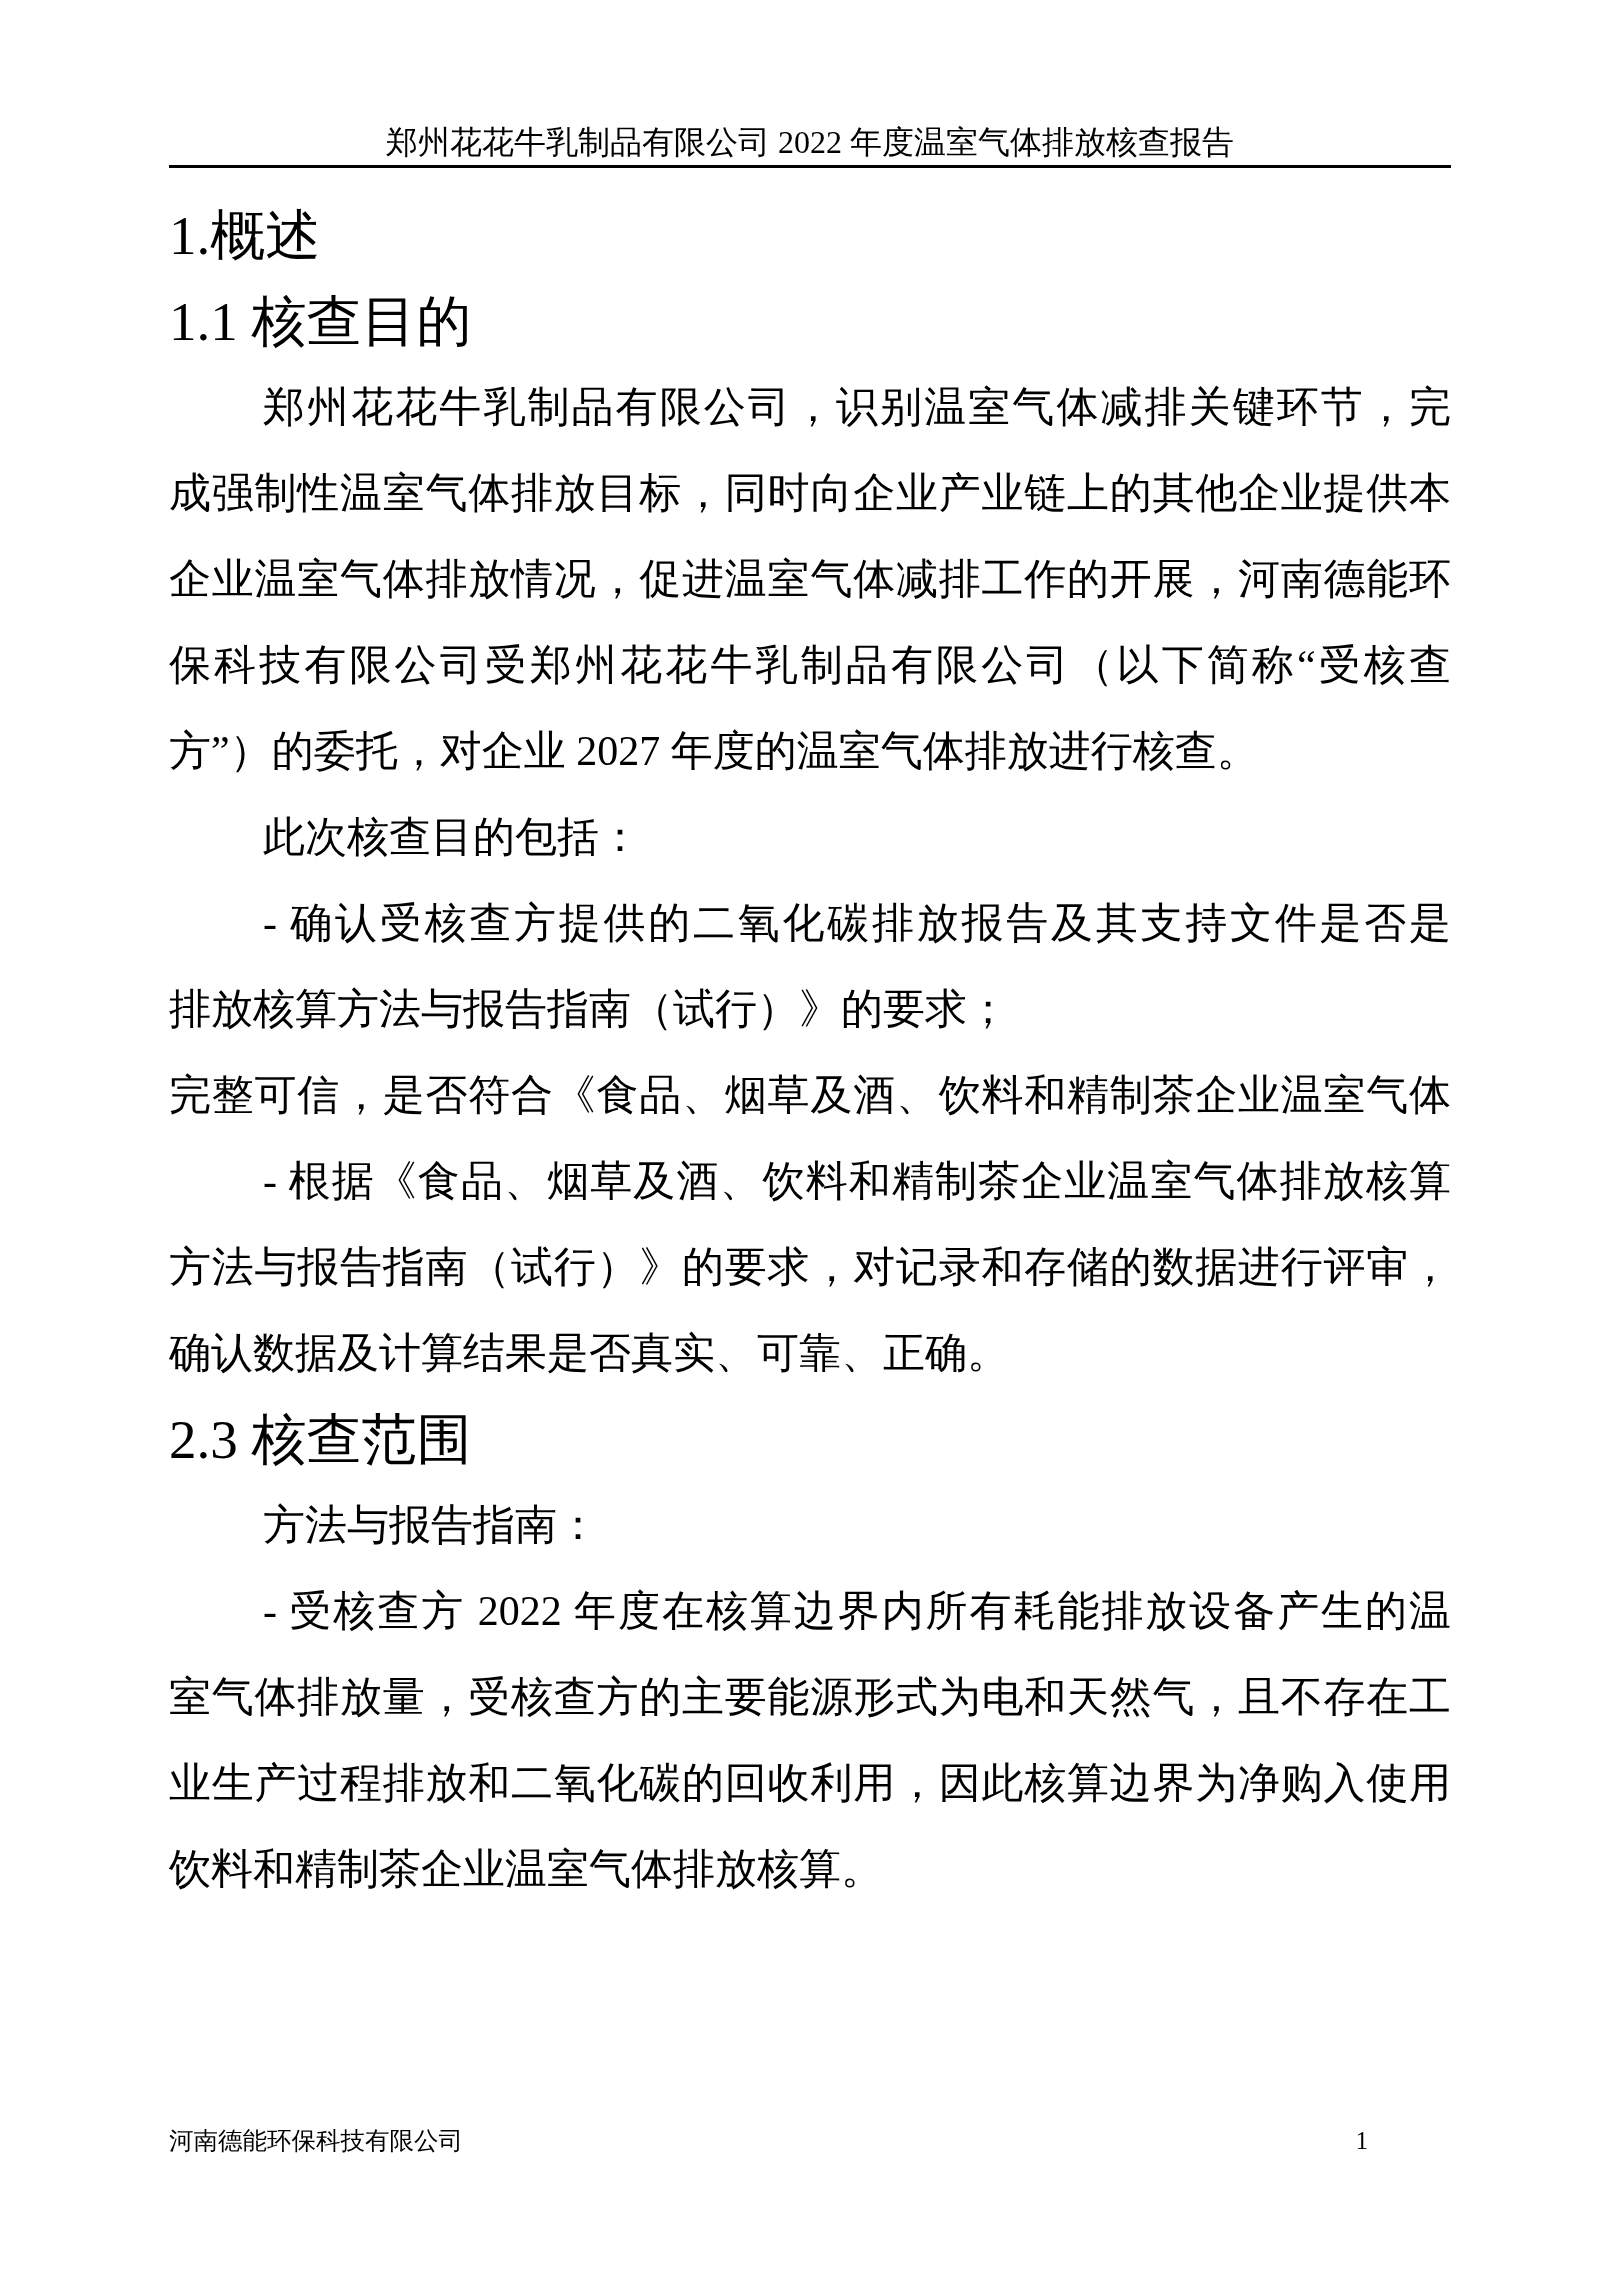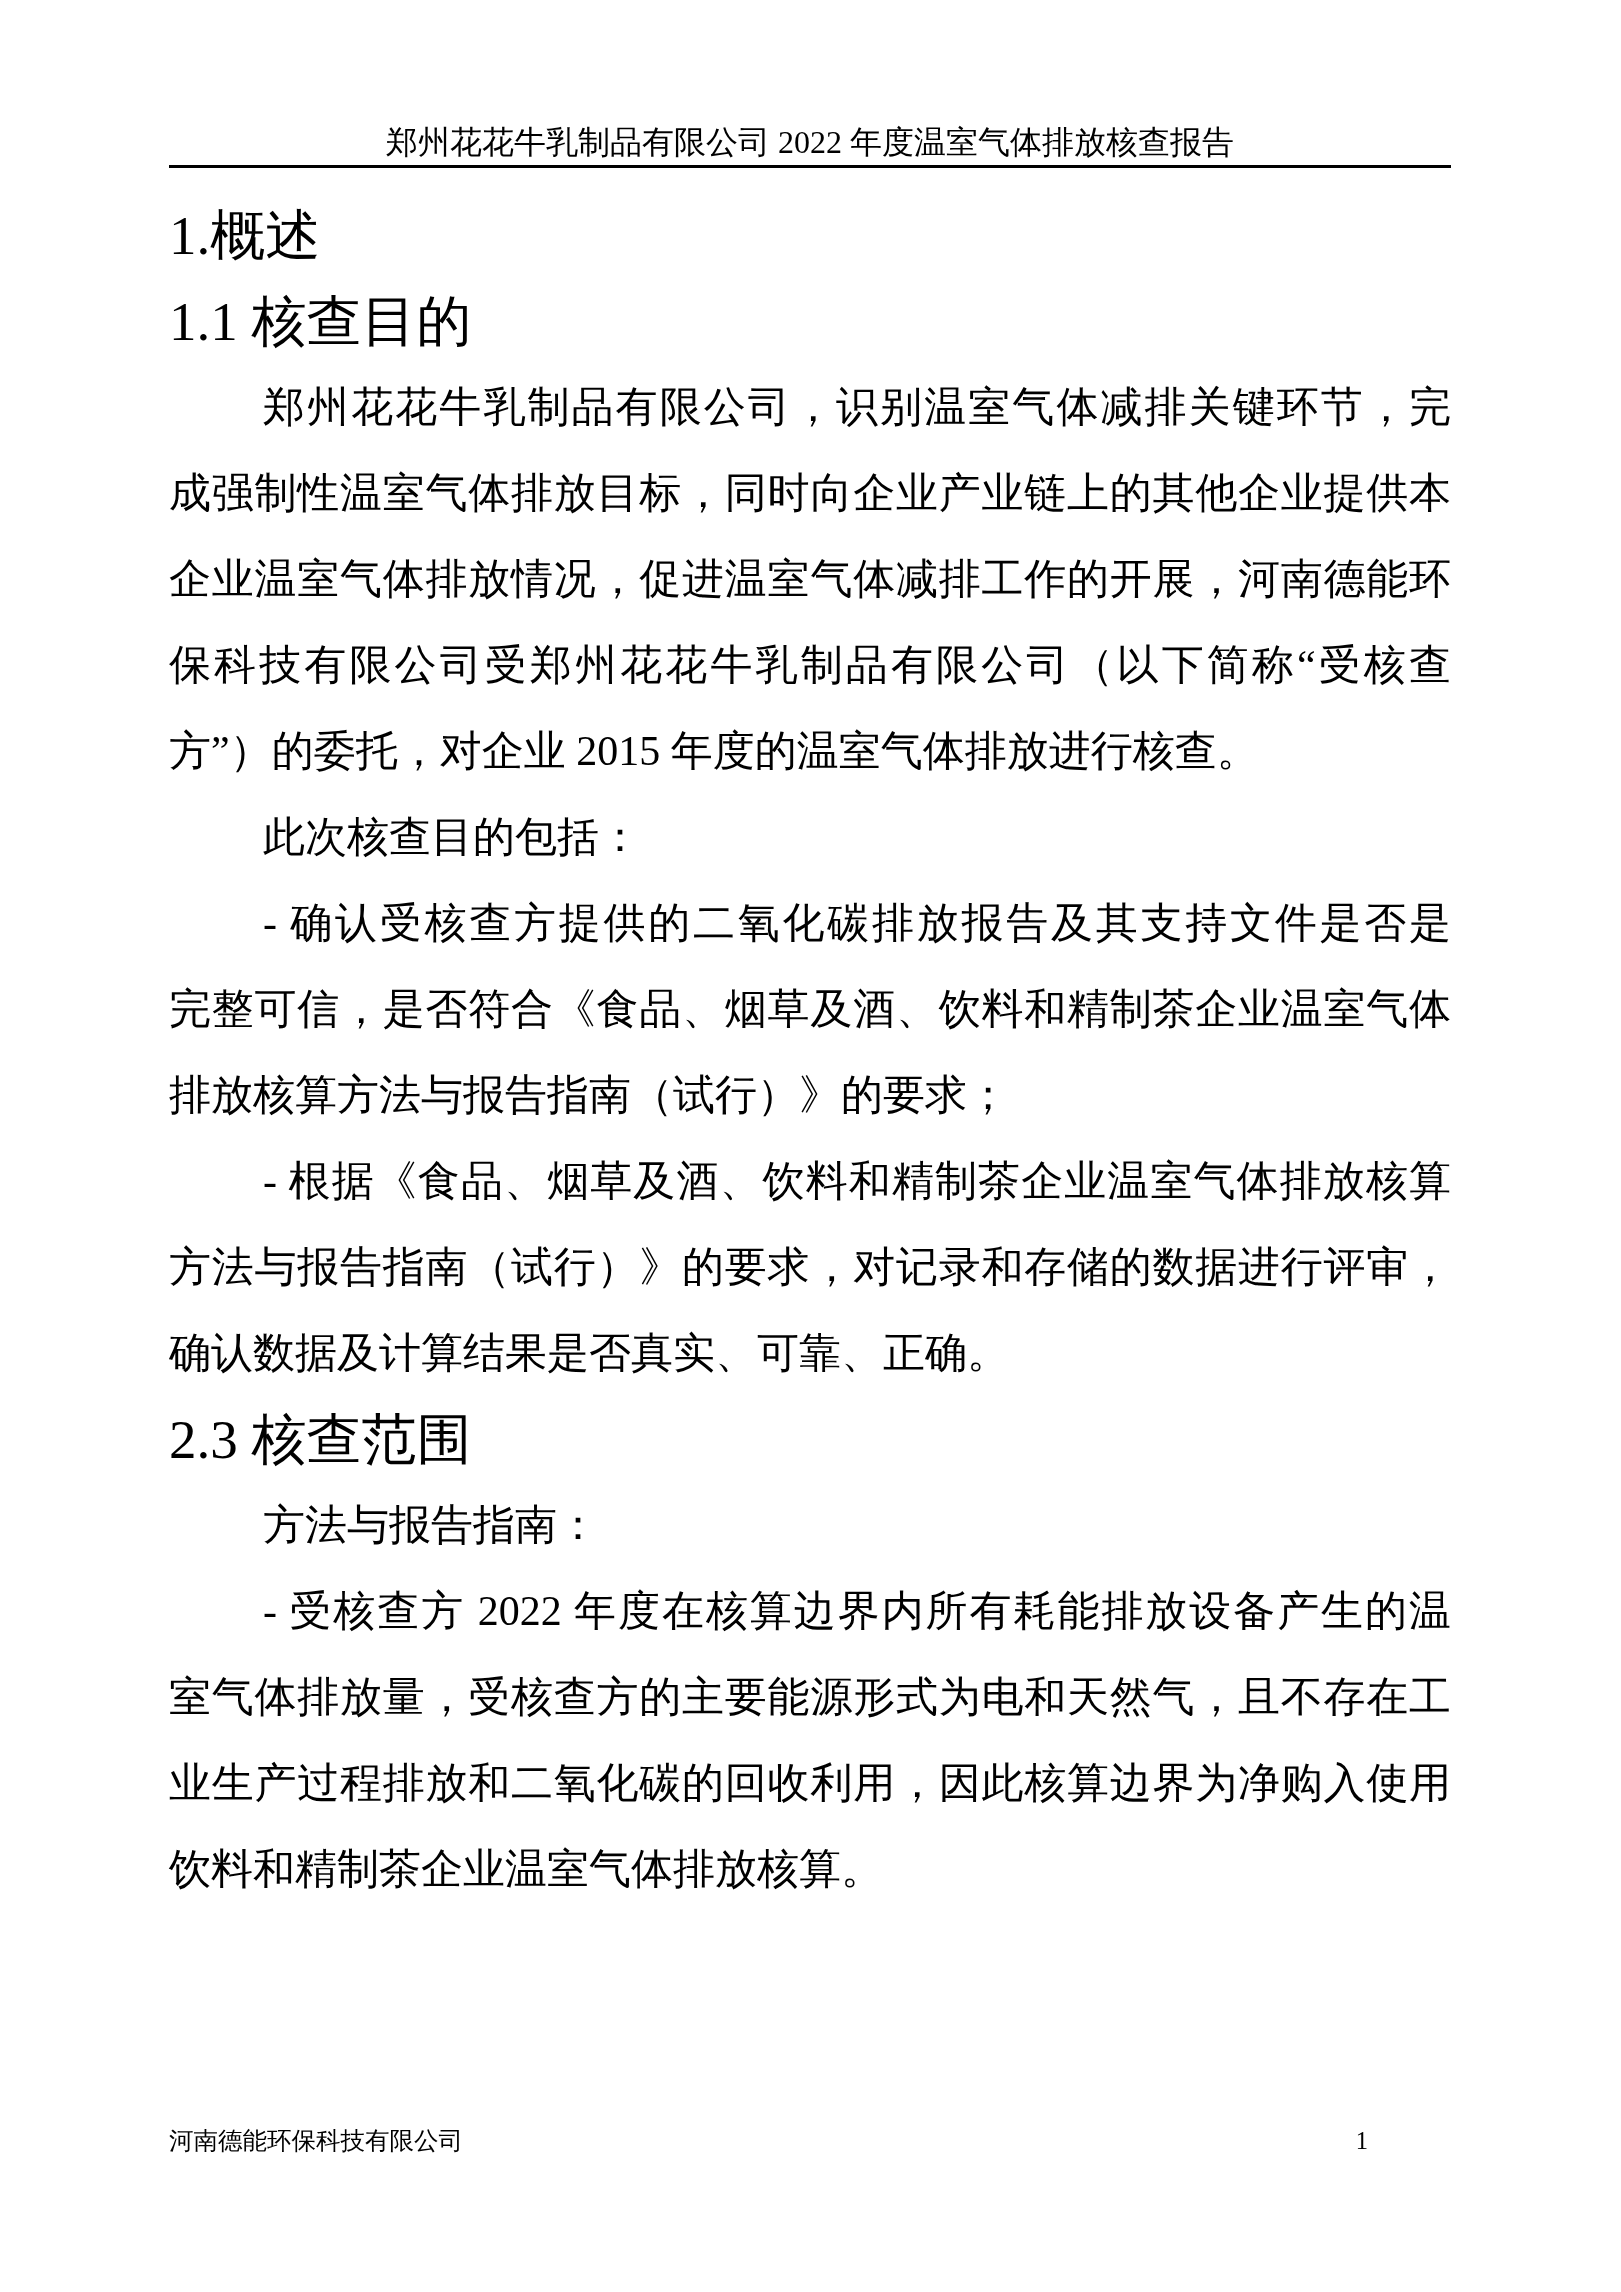--- a/index.html
+++ b/index.html
@@ -84,25 +84,25 @@
   </div>
 
   <div class="content">
     <div class="ln h">1.概述</div>
     <div class="ln h">1.1 核查目的</div>
 
     <div class="ln ind fill">郑州花花牛乳制品有限公司，识别温室气体减排关键环节，完</div>
     <div class="ln fill">成强制性温室气体排放目标，同时向企业产业链上的其他企业提供本</div>
     <div class="ln fill">企业温室气体排放情况，促进温室气体减排工作的开展，河南德能环</div>
     <div class="ln fill">保科技有限公司受郑州花花牛乳制品有限公司（以下简称“受核查</div>
-    <div class="ln">方”）的委托，对企业 2015 年度的温室气体排放进行核查。</div>
+    <div class="ln">方”）的委托，对企业 2027 年度的温室气体排放进行核查。</div>
     <div class="ln ind">此次核查目的包括：</div>
     <div class="ln ind fill">- 确认受核查方提供的二氧化碳排放报告及其支持文件是否是</div>
+    <div class="ln">排放核算方法与报告指南（试行）》的要求；</div>
     <div class="ln fill">完整可信，是否符合《食品、烟草及酒、饮料和精制茶企业温室气体</div>
-    <div class="ln">排放核算方法与报告指南（试行）》的要求；</div>
     <div class="ln ind fill">- 根据《食品、烟草及酒、饮料和精制茶企业温室气体排放核算</div>
     <div class="ln fill">方法与报告指南（试行）》的要求，对记录和存储的数据进行评审，</div>
     <div class="ln">确认数据及计算结果是否真实、可靠、正确。</div>
 
     <div class="ln h">2.3 核查范围</div>
 
     <div class="ln ind">方法与报告指南：</div>
     <div class="ln ind fill">- 受核查方 2022 年度在核算边界内所有耗能排放设备产生的温</div>
     <div class="ln fill">室气体排放量，受核查方的主要能源形式为电和天然气，且不存在工</div>
     <div class="ln fill">业生产过程排放和二氧化碳的回收利用，因此核算边界为净购入使用</div>

